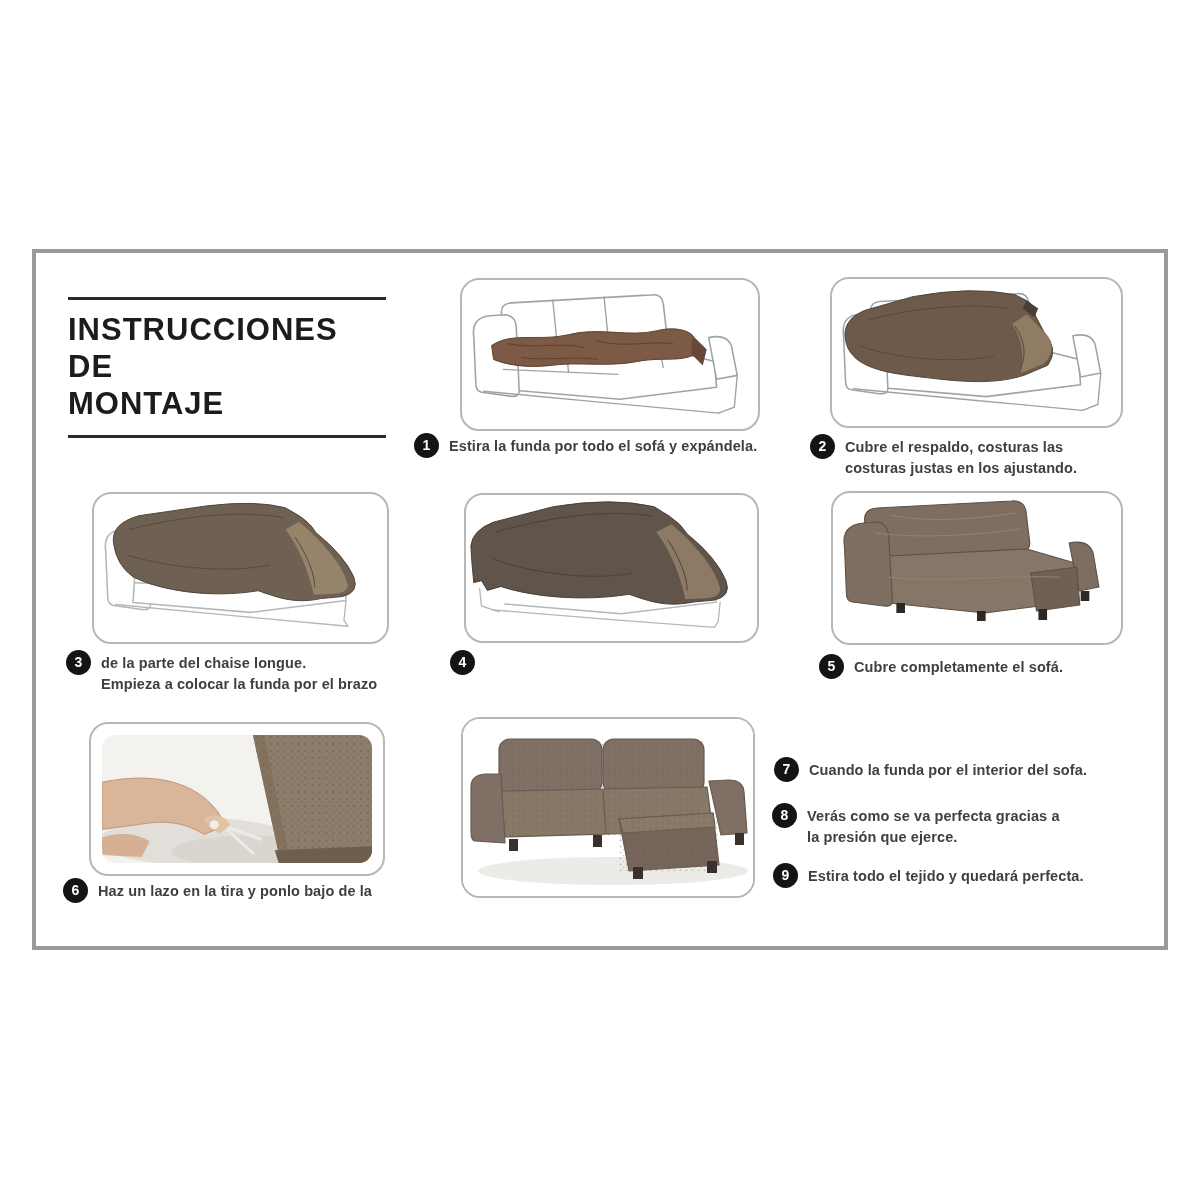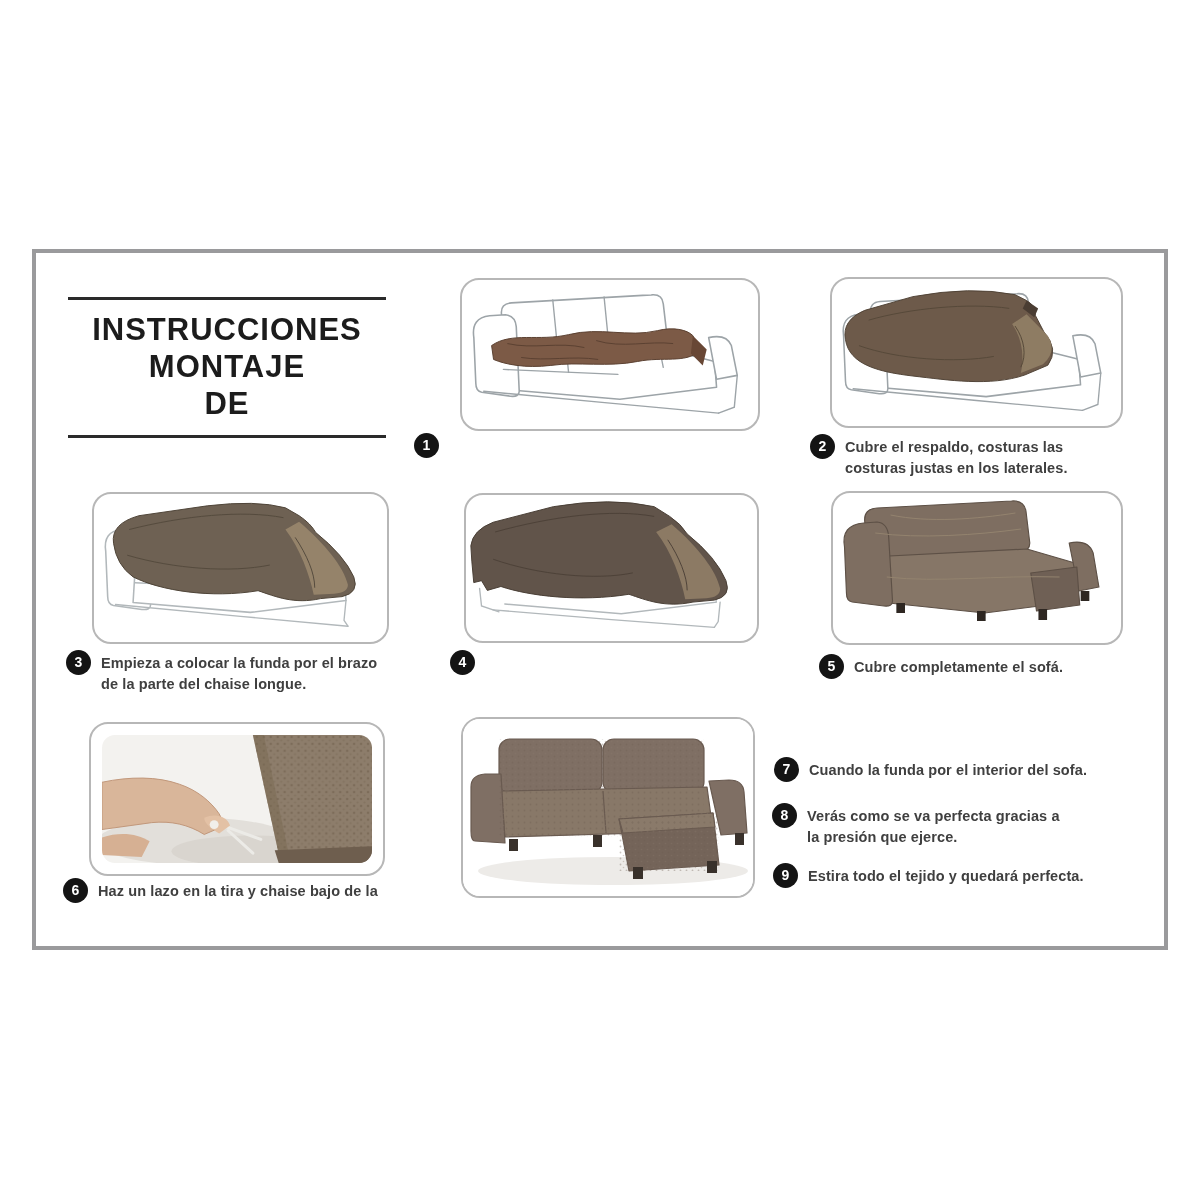--- a/index.html
+++ b/index.html
@@ -9,21 +9,21 @@
     -webkit-font-smoothing:antialiased;
   }
   .page{position:absolute;inset:0;background:#ffffff;overflow:hidden;}
   .frame{
     position:absolute;left:32px;top:249px;width:1136px;height:701px;
     border:4px solid #9a9a9c;background:#ffffff;box-sizing:border-box;
   }
   .title-block{
     position:absolute;left:68px;top:297px;width:318px;
     border-top:3px solid #2a2a2a;border-bottom:3px solid #2a2a2a;
-    padding:11px 0 13px 0;text-align:center;
+    padding:11px 0 13px 0;
     color:#1c1c1c;font-weight:bold;font-size:31px;line-height:37px;letter-spacing:1px;
   }
   .panel{
     position:absolute;background:#ffffff;border:2px solid #b7b7b7;border-radius:19px;
     box-sizing:border-box;overflow:hidden;
   }
   .panel svg{display:block;width:100%;height:100%;}
   .photo-wrap{position:absolute;inset:11px;border-radius:13px;overflow:hidden;}
   .step{
     position:absolute;display:flex;gap:10px;align-items:flex-start;
@@ -38,22 +38,22 @@
 </style>
 </head>
 <body>
 
 <div class="page">
 
   <div class="frame"></div>
 
   <div class="title-block">
     <div>INSTRUCCIONES</div>
+    <div>DE</div>
     <div>MONTAJE</div>
-    <div>DE</div>
   </div>
 
   <div class="panel" style="left:460px;top:278px;width:300px;height:153px;">
     <svg viewBox="0 0 300 150" preserveAspectRatio="none">
       <g fill="#ffffff" stroke="#9da4a8" stroke-width="1.6" stroke-linejoin="round" stroke-linecap="round">
         <path d="M44,72 L40,34 Q39,24 50,23 L192,15 Q203,14 204,24 L208,58 Q208,64 199,65 L52,77 Q45,77 44,72 Z"></path>
         <path d="M42,78 L200,68 L256,82 L258,108 L160,120 L40,110 Z"></path>
         <path d="M12,58 Q9,38 28,36 L44,35 Q54,36 55,47 L58,112 Q58,118 49,117 L20,113 Q14,112 14,104 Z"></path>
         <path d="M250,58 Q268,54 273,66 L279,96 L258,100 Z"></path>
       </g>
@@ -221,53 +221,56 @@
           <rect x="130" y="116" width="9" height="12"></rect>
         <rect x="170" y="148" width="10" height="12"></rect>
           <rect x="244" y="142" width="10" height="12"></rect>
         <rect x="272" y="114" width="9" height="12"></rect>
       </g>
     </svg>
   </div>
 
   <div class="step" style="left:414px;top:436px;">
     <div class="num">1</div>
+    <div class="txt">
+        <div>Estira la funda por todo el sofá y expándela.</div>
+      </div>
   </div>
 
   <div class="step" style="left:810px;top:437px;">
     <div class="num">2</div>
     <div class="txt">
       <div>Cubre el respaldo, costuras las</div>
-      <div>costuras  justas en los laterales.</div>
+      <div>costuras  justas en los ajustando.</div>
     </div>
   </div>
 
   <div class="step" style="left:66px;top:653px;">
     <div class="num">3</div>
     <div class="txt">
+      <div>de la parte del chaise longue.</div>
       <div>Empieza a colocar la funda por el brazo</div>
-      <div>de la parte del chaise longue.</div>
     </div>
   </div>
 
   <div class="step" style="left:450px;top:653px;">
     <div class="num">4</div>
   </div>
 
   <div class="step" style="left:819px;top:657px;">
     <div class="num">5</div>
     <div class="txt">
         <div>Cubre completamente el sofá.</div>
       </div>
   </div>
 
   <div class="step" style="left:63px;top:881px;">
     <div class="num">6</div>
     <div class="txt">
-      <div>Haz un lazo en la tira y chaise bajo de la</div>
+      <div>Haz un lazo en la tira y ponlo bajo de la</div>
     </div>
   </div>
 
   <div class="step" style="left:774px;top:760px;">
     <div class="num">7</div>
     <div class="txt">
         <div>Cuando la funda por el interior del sofa.</div>
       </div>
   </div>
 

